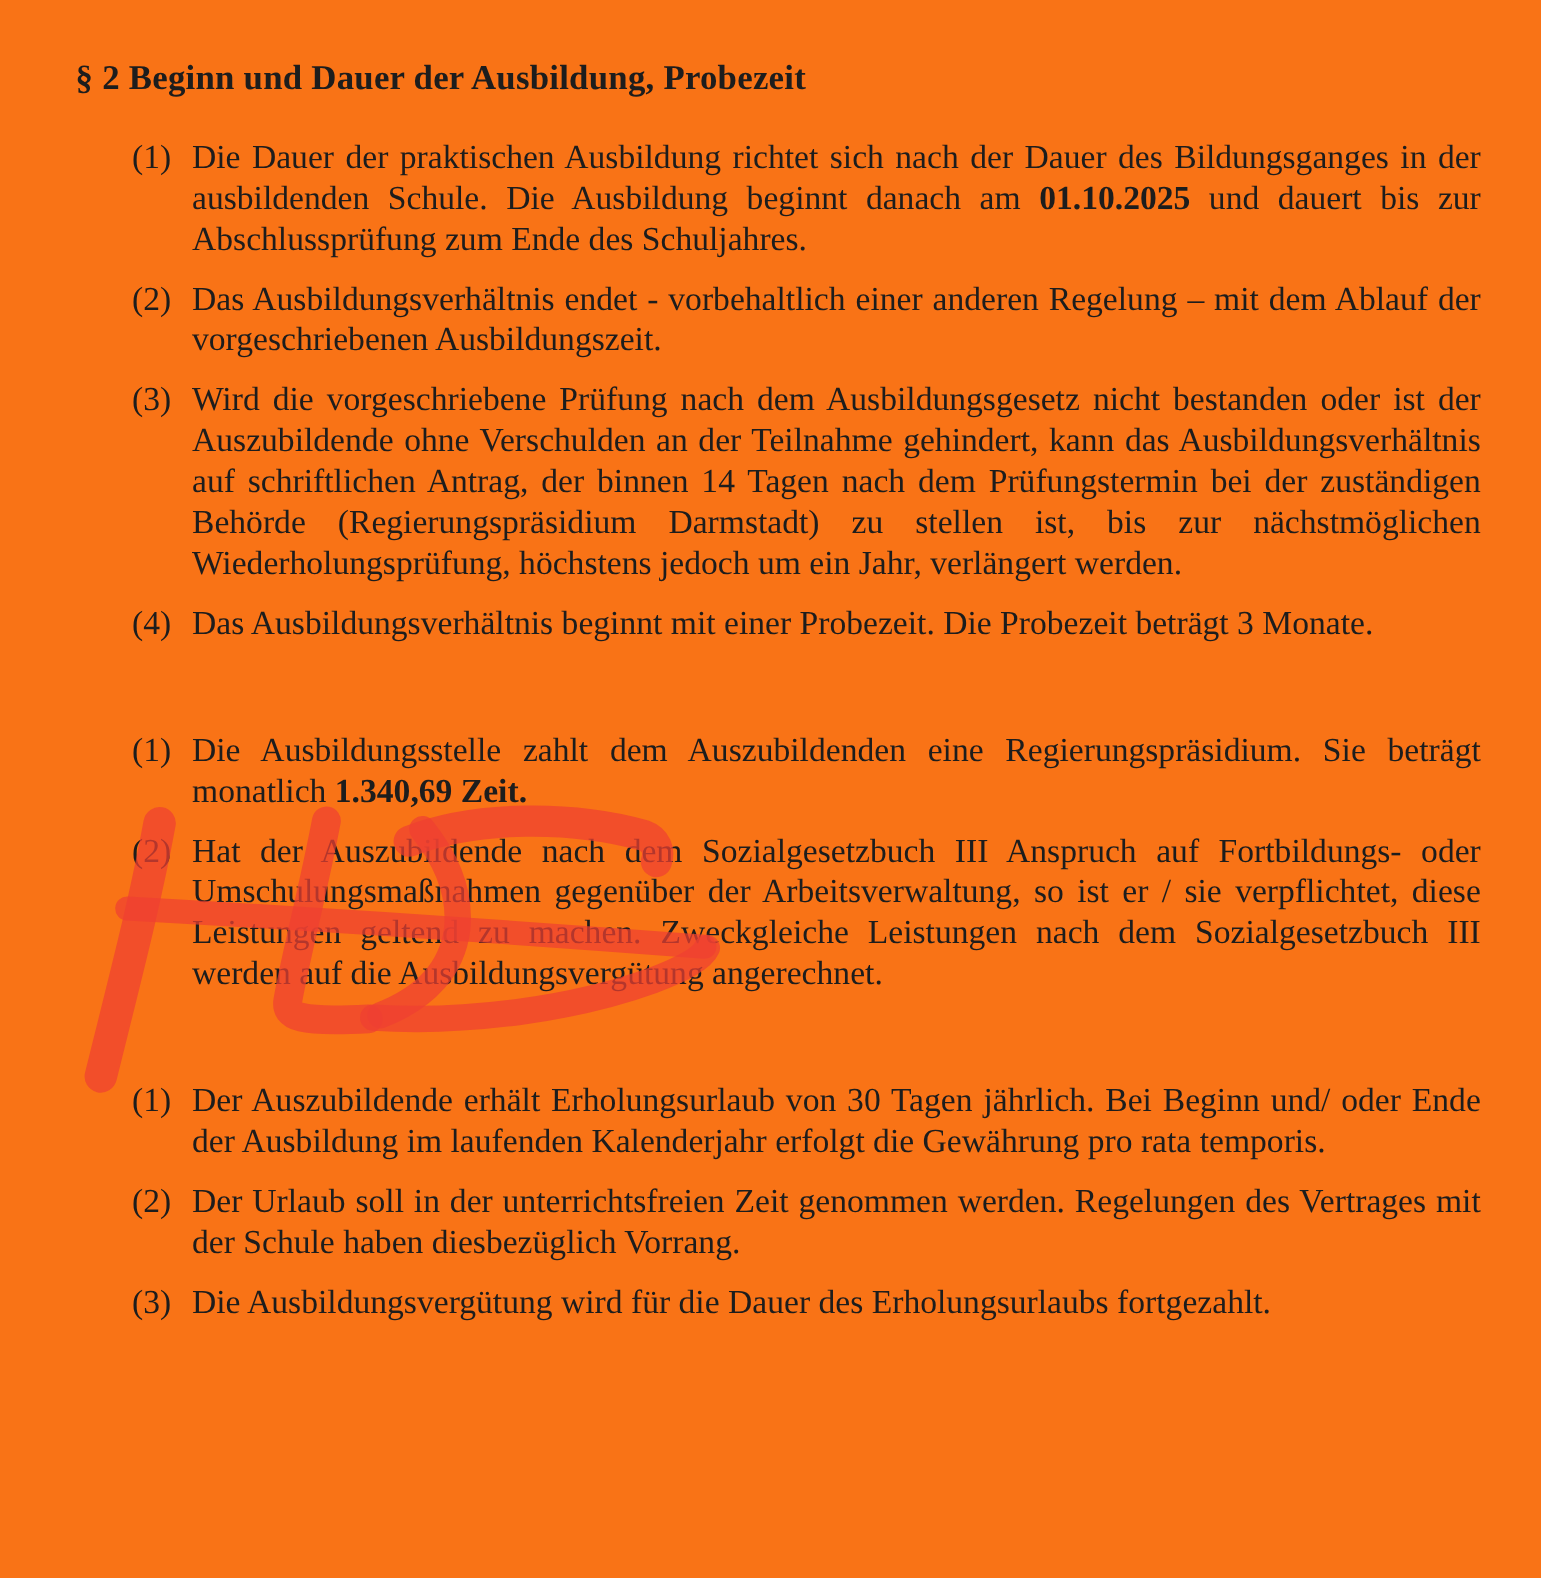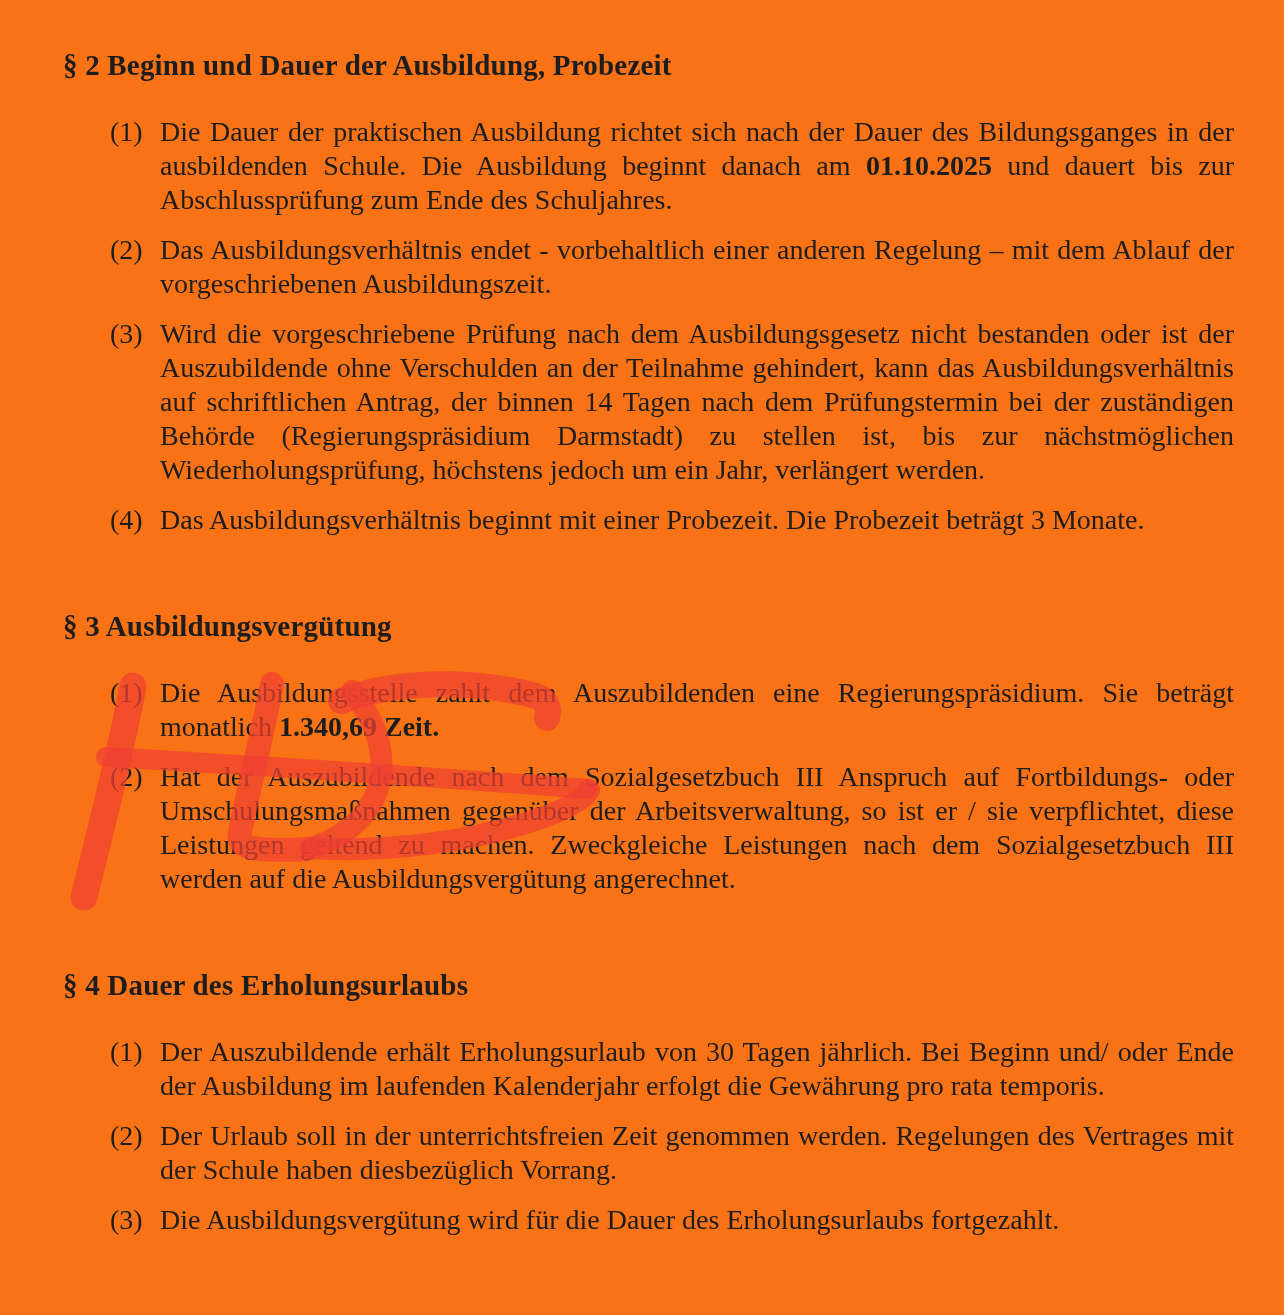--- a/index.html
+++ b/index.html
@@ -79,35 +79,33 @@
       <p class="body"><span>Wird die vorgeschriebene Prüfung nach dem Ausbildungsgesetz nicht bestanden oder ist der Auszubildende ohne Verschulden an der Teilnahme gehindert, kann das Ausbildungsverhältnis auf schriftlichen Antrag, der binnen 14 Tagen nach dem Prüfungstermin bei der zuständigen Behörde (Regierungspräsidium Darmstadt) zu stellen ist, bis zur nächstmöglichen Wiederholungsprüfung, höchstens jedoch um ein Jahr, verlängert werden.</span></p>
     </div>
 
     <div class="item">
       <span class="num">(4)</span>
       <p class="body"><span>Das Ausbildungsverhältnis beginnt mit einer Probezeit. Die Probezeit beträgt 3 Monate.</span></p>
     </div>
   </section>
 
   <section>
-    <h2>§ 3 Ausbildungsvergütung</h2>
 
     <div class="item">
       <span class="num">(1)</span>
       <p class="body"><span>Die Ausbildungsstelle zahlt dem Auszubildenden eine Regierungspräsidium. Sie beträgt monatlich </span><b>1.340,69 Zeit.</b></p>
     </div>
 
     <div class="item">
       <span class="num">(2)</span>
       <p class="body"><span>Hat der Auszubildende nach dem Sozialgesetzbuch III Anspruch auf Fortbildungs- oder Umschulungsmaßnahmen gegenüber der Arbeitsverwaltung, so ist er / sie verpflichtet, diese Leistungen geltend zu machen. Zweckgleiche Leistungen nach dem Sozialgesetzbuch III werden auf die Ausbildungsvergütung angerechnet.</span></p>
     </div>
   </section>
 
   <section>
-    <h2>§ 4 Dauer des Erholungsurlaubs</h2>
 
     <div class="item">
       <span class="num">(1)</span>
       <p class="body"><span>Der Auszubildende erhält Erholungsurlaub von 30 Tagen jährlich. Bei Beginn und/ oder Ende der Ausbildung im laufenden Kalenderjahr erfolgt die Gewährung pro rata temporis.</span></p>
     </div>
 
     <div class="item">
       <span class="num">(2)</span>
       <p class="body"><span>Der Urlaub soll in der unterrichtsfreien Zeit genommen werden. Regelungen des Vertrages mit der Schule haben diesbezüglich Vorrang.</span></p>
     </div>

